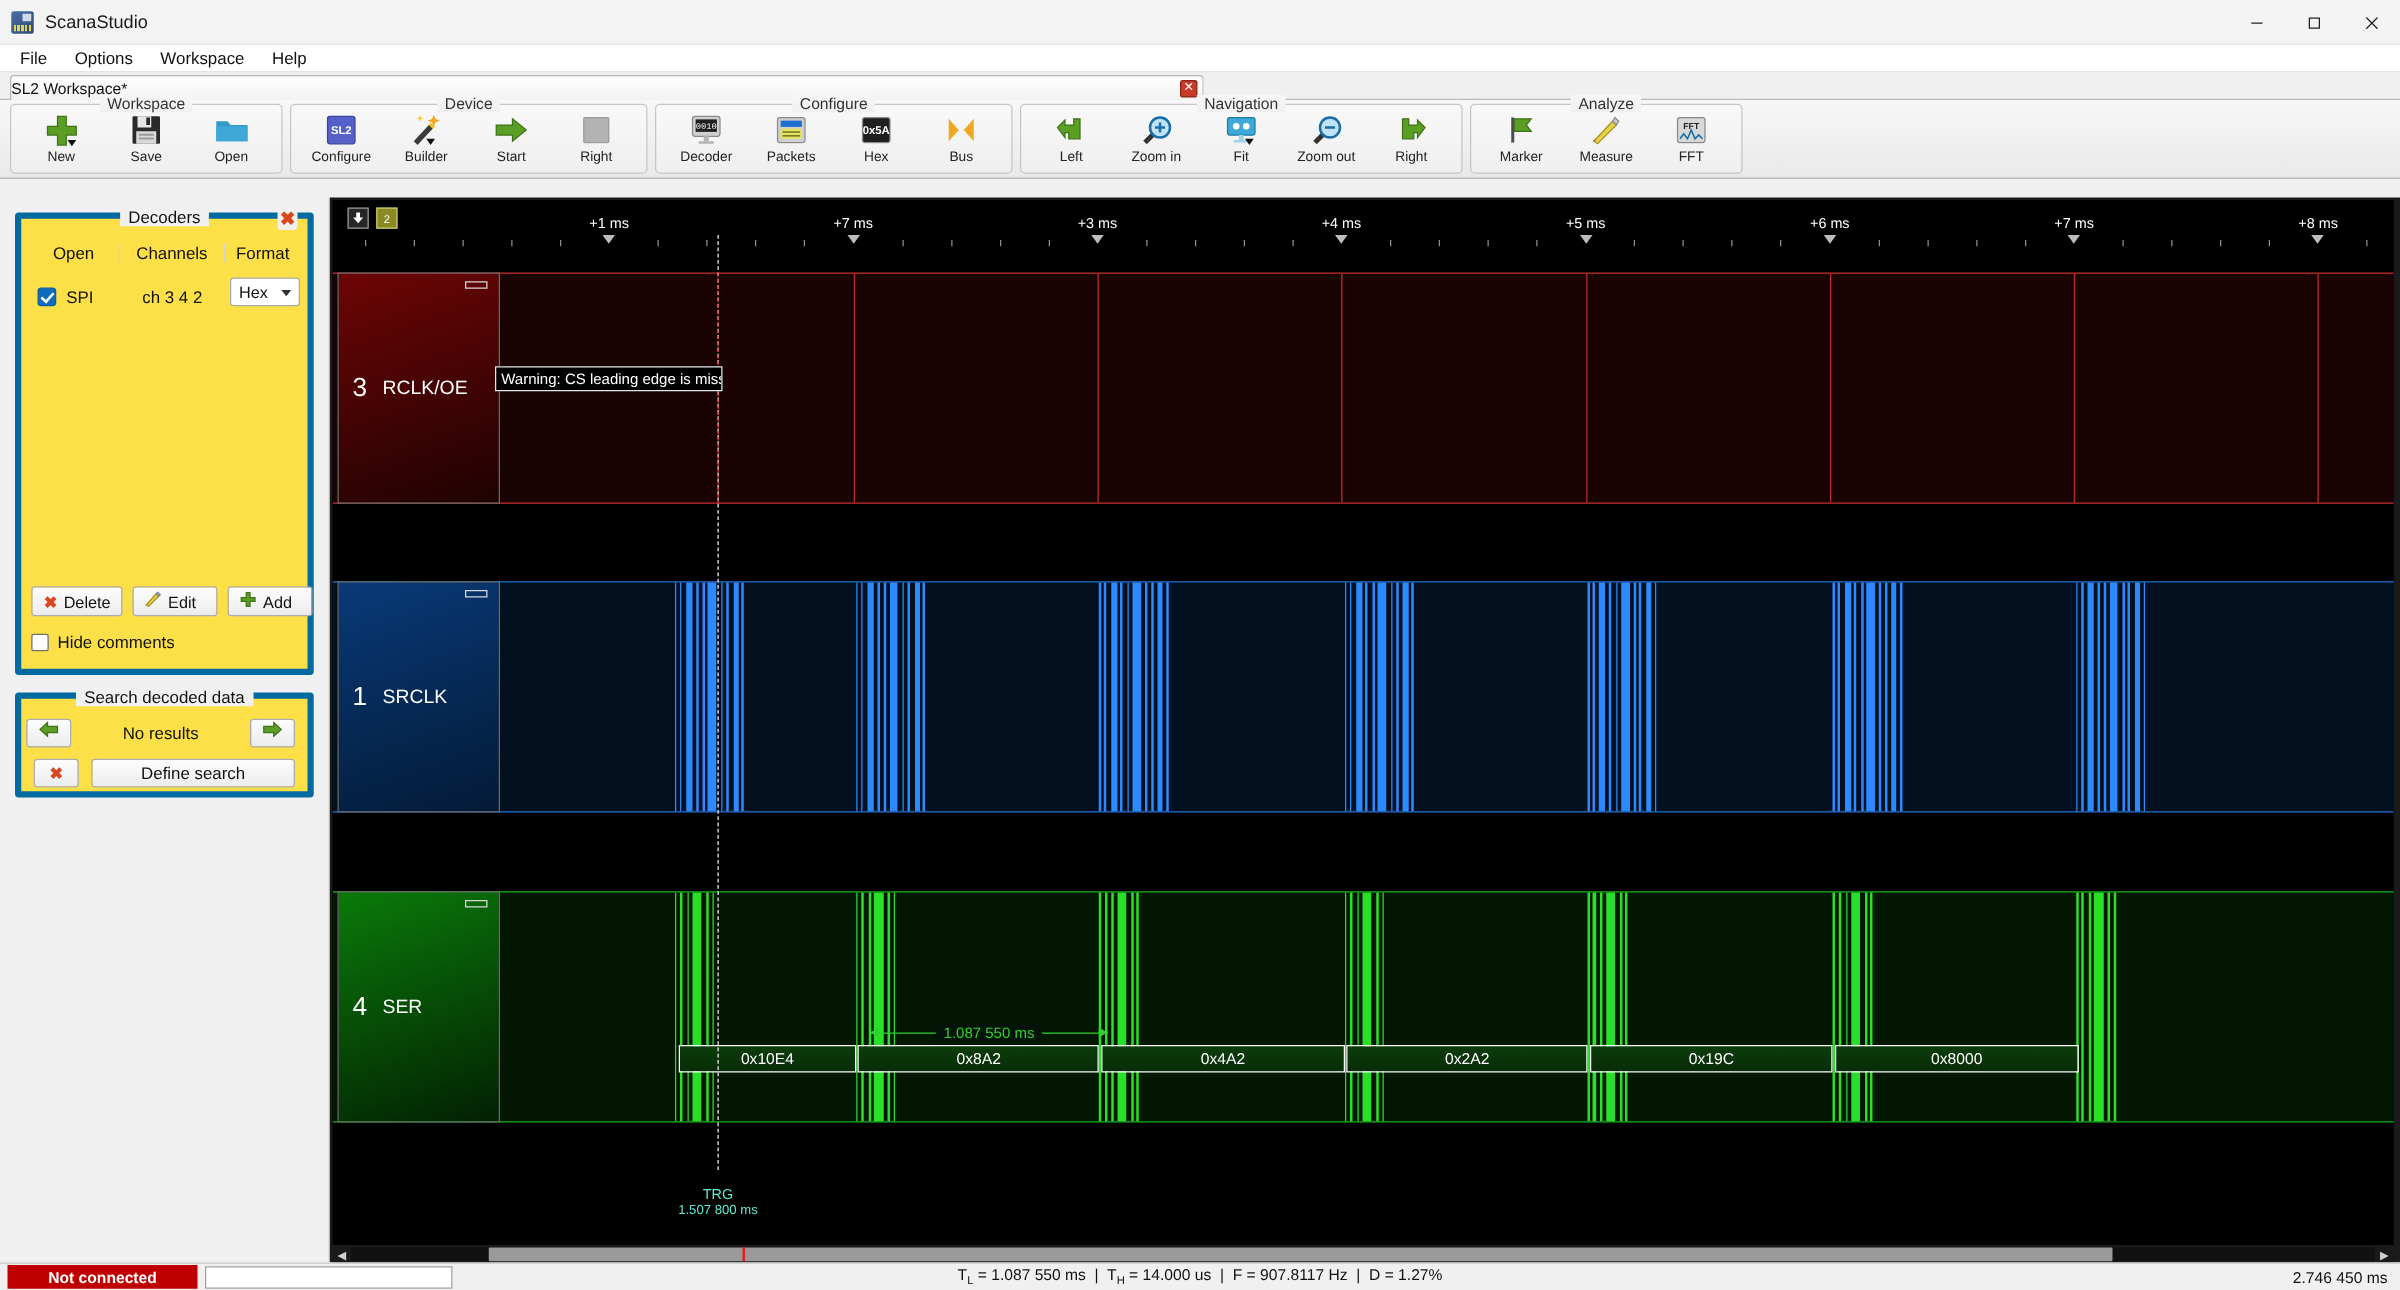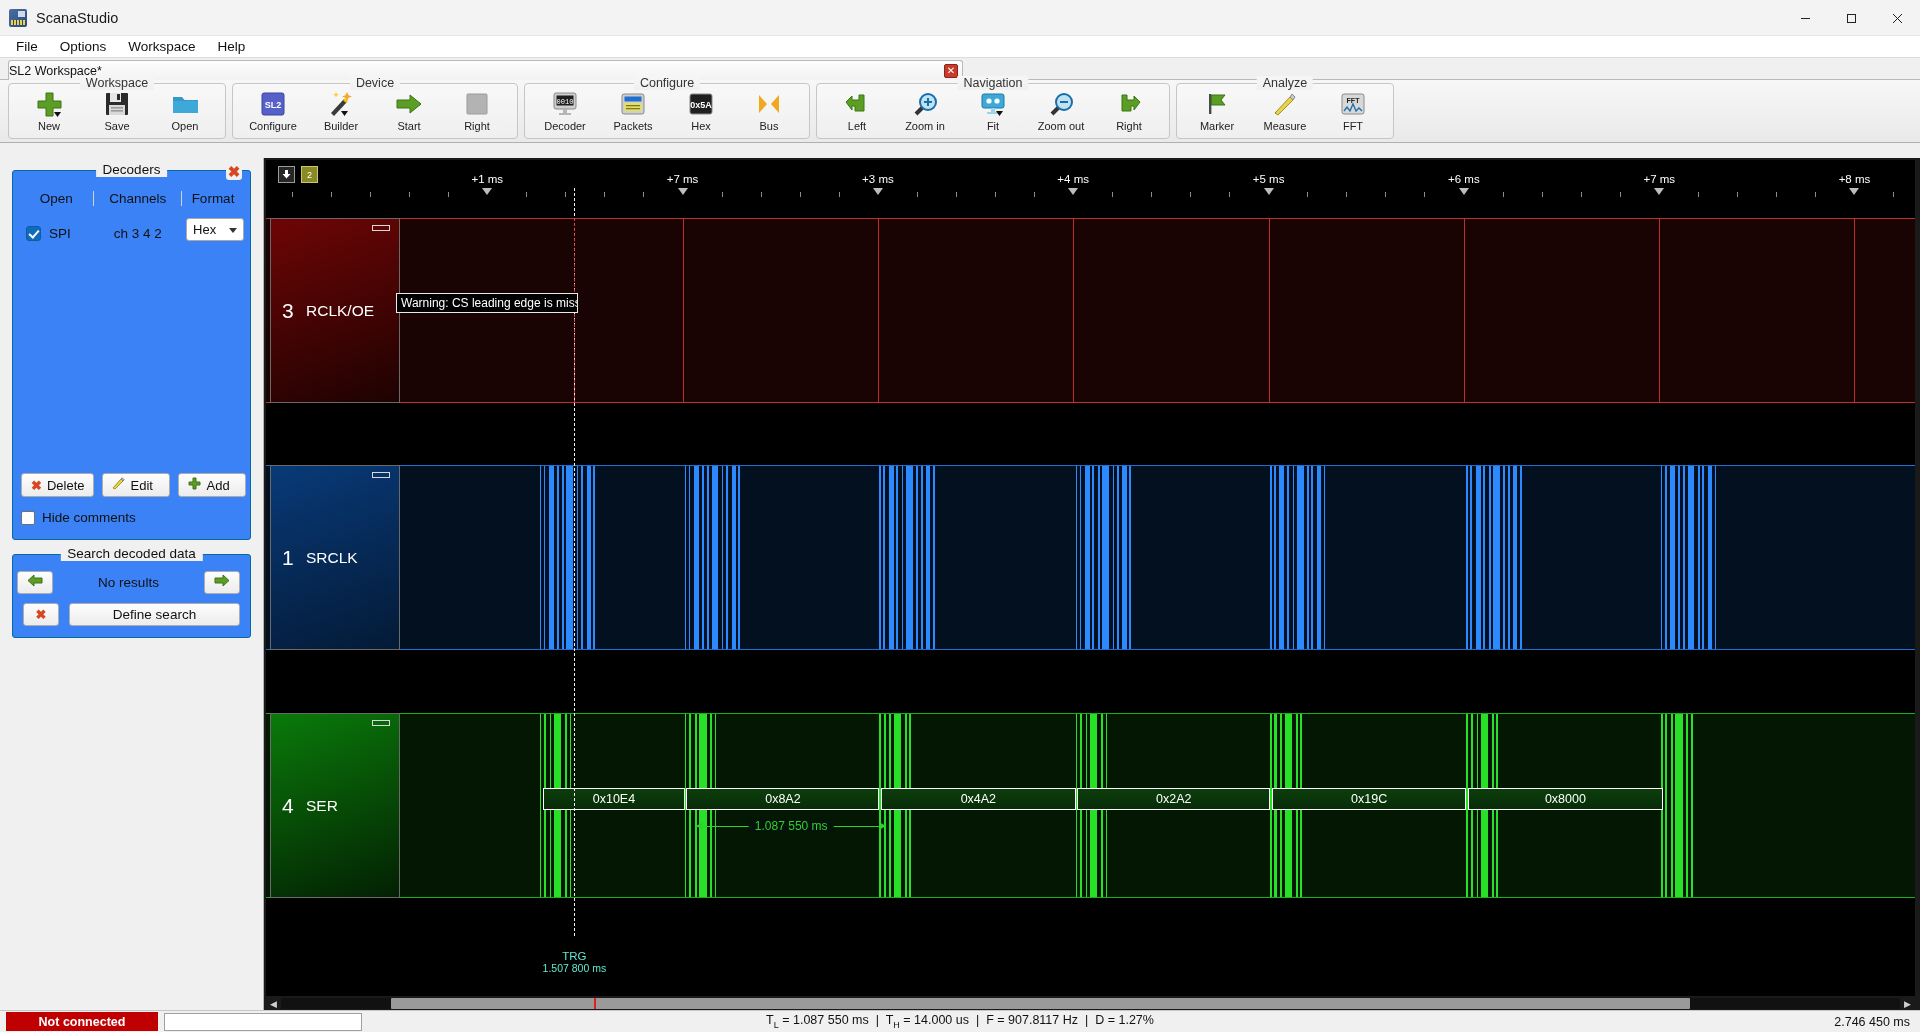--- a/index.html
+++ b/index.html
@@ -90,21 +90,21 @@
     border: 1px solid transparent; border-radius: 3px;
   }
   .rbtn-ico { height: 30px; display: flex; align-items: center; justify-content: center; }
   .rbtn-lbl { font-size: 11px; color: #222; margin-top: 1px; white-space: nowrap; }
 
   
   .leftpanel {
     position: absolute; left: 0; top: 158px; width: 264px; bottom: 22px;
     background: #f0f0f0; border-right: 1px solid #b6b6b6;
   }
-  .gbox { position: absolute; border: 1px solid #0369a1; border-radius: 3px; background:#3b82f6; }
+  .gbox { position: absolute; border: 5px solid #0369a1; border-radius: 3px; background:#fde047; }
   .gbox-title {
     position: absolute; top: -9px; left: 50%; transform: translateX(-50%);
     background: #f0f0f0; padding: 0 7px; font-size: 13.5px; color: #111; white-space: nowrap;
   }
   #decoders-box { left: 12px; top: 12px; right: 12px; height: 370px; }
   .dec-close {
     position: absolute; right: 8px; top: -7px; width: 16px; height: 16px;
     background: #f0f0f0; border-radius: 3px; color: #d9471f;
     font-size: 15px; line-height: 15px; text-align: center; font-weight: bold;
   }
@@ -231,21 +231,21 @@
   .cursor-red {
     position: absolute; width: 0;
     border-left: 1px dashed #d94040; z-index: 12;
   }
   .warn-tip {
     position: absolute; z-index: 20; height: 20px; background: #000;
     border: 1px solid #e8e8e8; color: #fff; font-size: 12px;
     display: flex; align-items: center; padding: 0 4px; overflow: hidden;
     white-space: nowrap;
   }
-  .pkt-band { position: absolute; height: 14px; z-index: 8; }
+  .pkt-band { position: absolute; height: 14px; z-index: 8; margin-top: 48px; }
   .pkt {
     position: absolute; top: 0; height: 22px; border: 1px solid #ffffff;
     background: linear-gradient(#0c3d0c,#082c08);
     display: flex; align-items: center; justify-content: center;
     color: #fff; font-size: 12.5px;
   }
   .meas-line { position: absolute; height: 1px; background: #2fd12f; z-index: 13; }
   .meas-lbl {
     position: absolute; color: #2fd12f; font-size: 12px; z-index: 14;
     background: #04140a; padding: 0 6px; transform: translateX(-50%);

